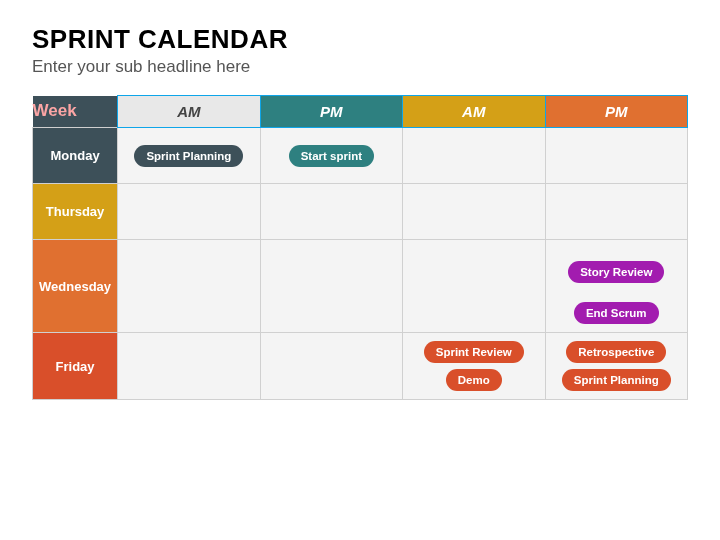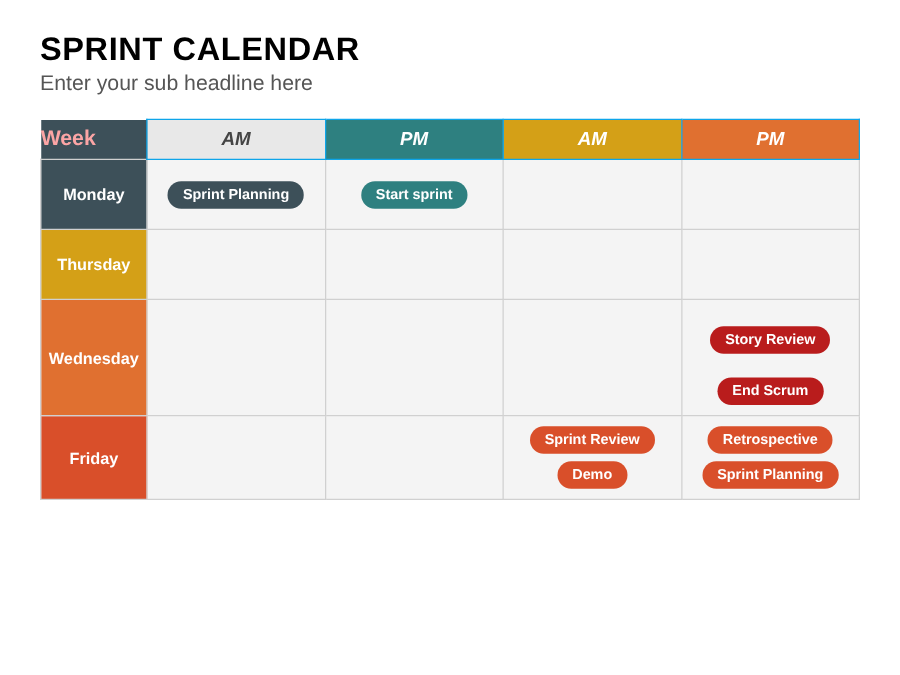--- a/index.html
+++ b/index.html
@@ -91,21 +91,21 @@
       padding: 5px 12px;
       font-size: 11.5px;
       font-weight: 600;
       color: #fff;
       white-space: nowrap;
       margin: 2px auto;
     }
     .pill-dark    { background: #3d5059; }
     .pill-teal    { background: #2e8080; }
     .pill-gold    { background: #d4a017; }
-    .pill-orange  { background: #b91c1c; margin-top: 15px; }
+    .pill-orange  { background: #a21caf; margin-top: 15px; }
     .pill-red     { background: #d94f2a; }
 
     .cell-events {
       display: flex;
       flex-direction: column;
       align-items: center;
       justify-content: flex-start;
       gap: 2px;
     }
   </style>

